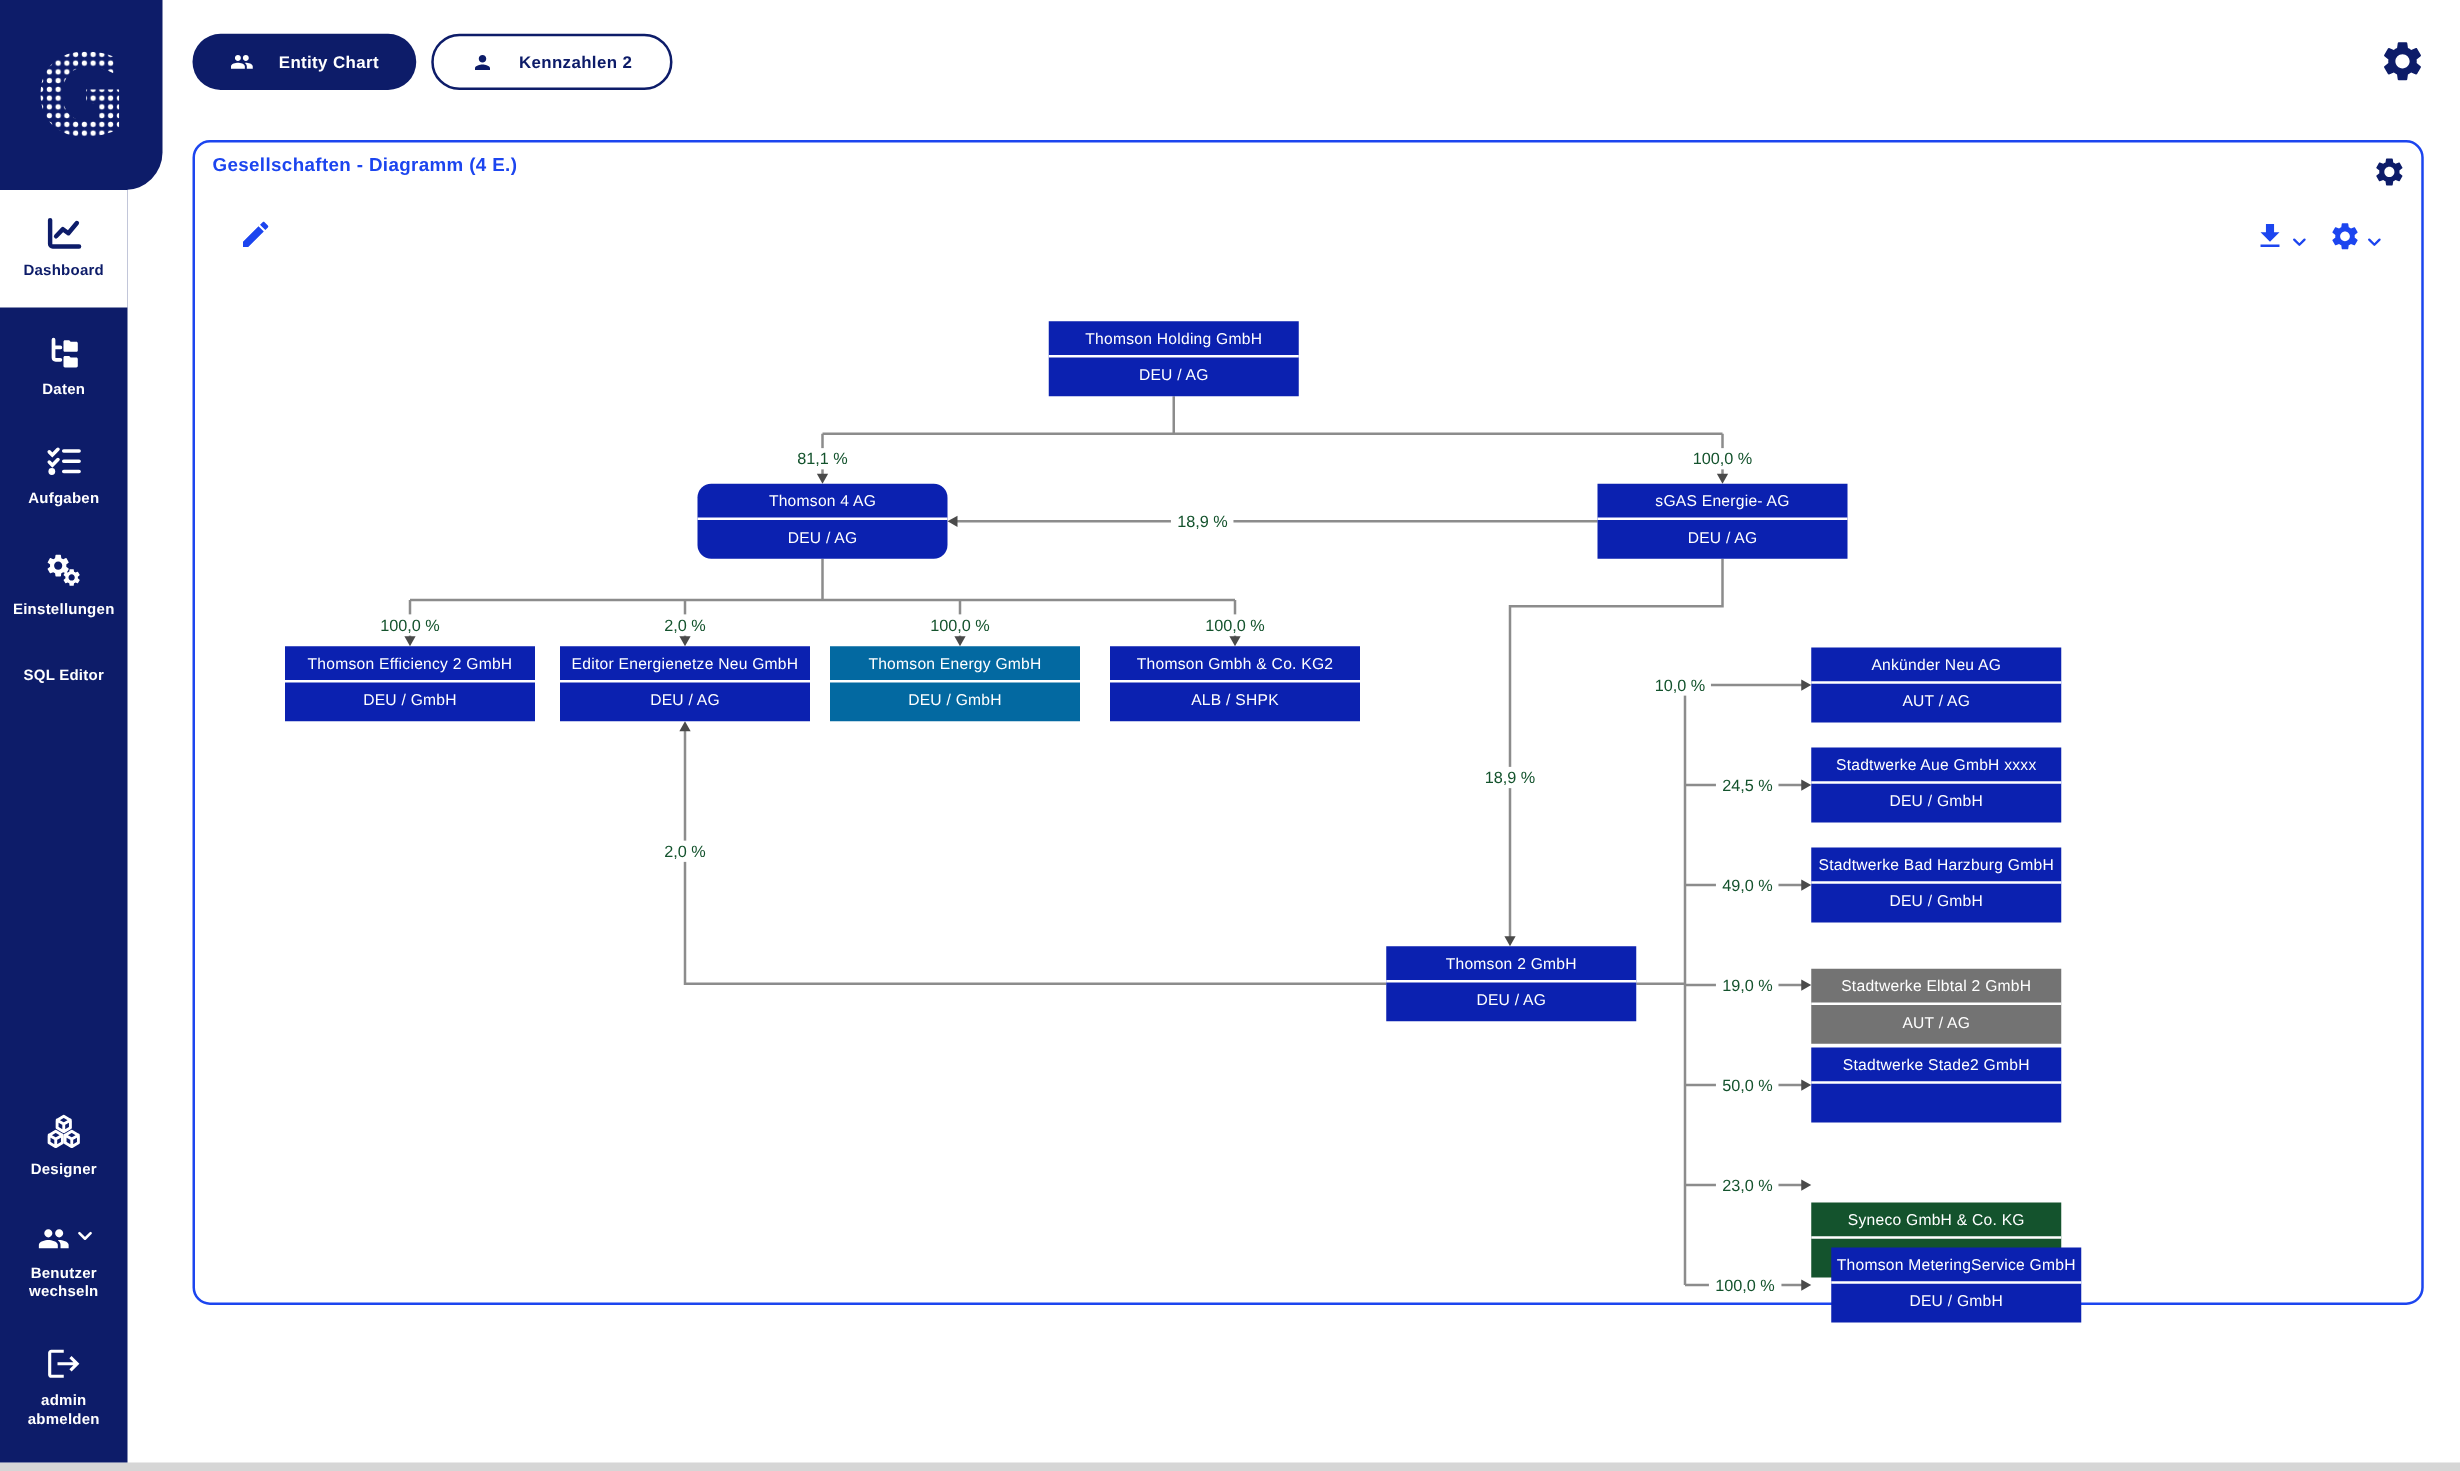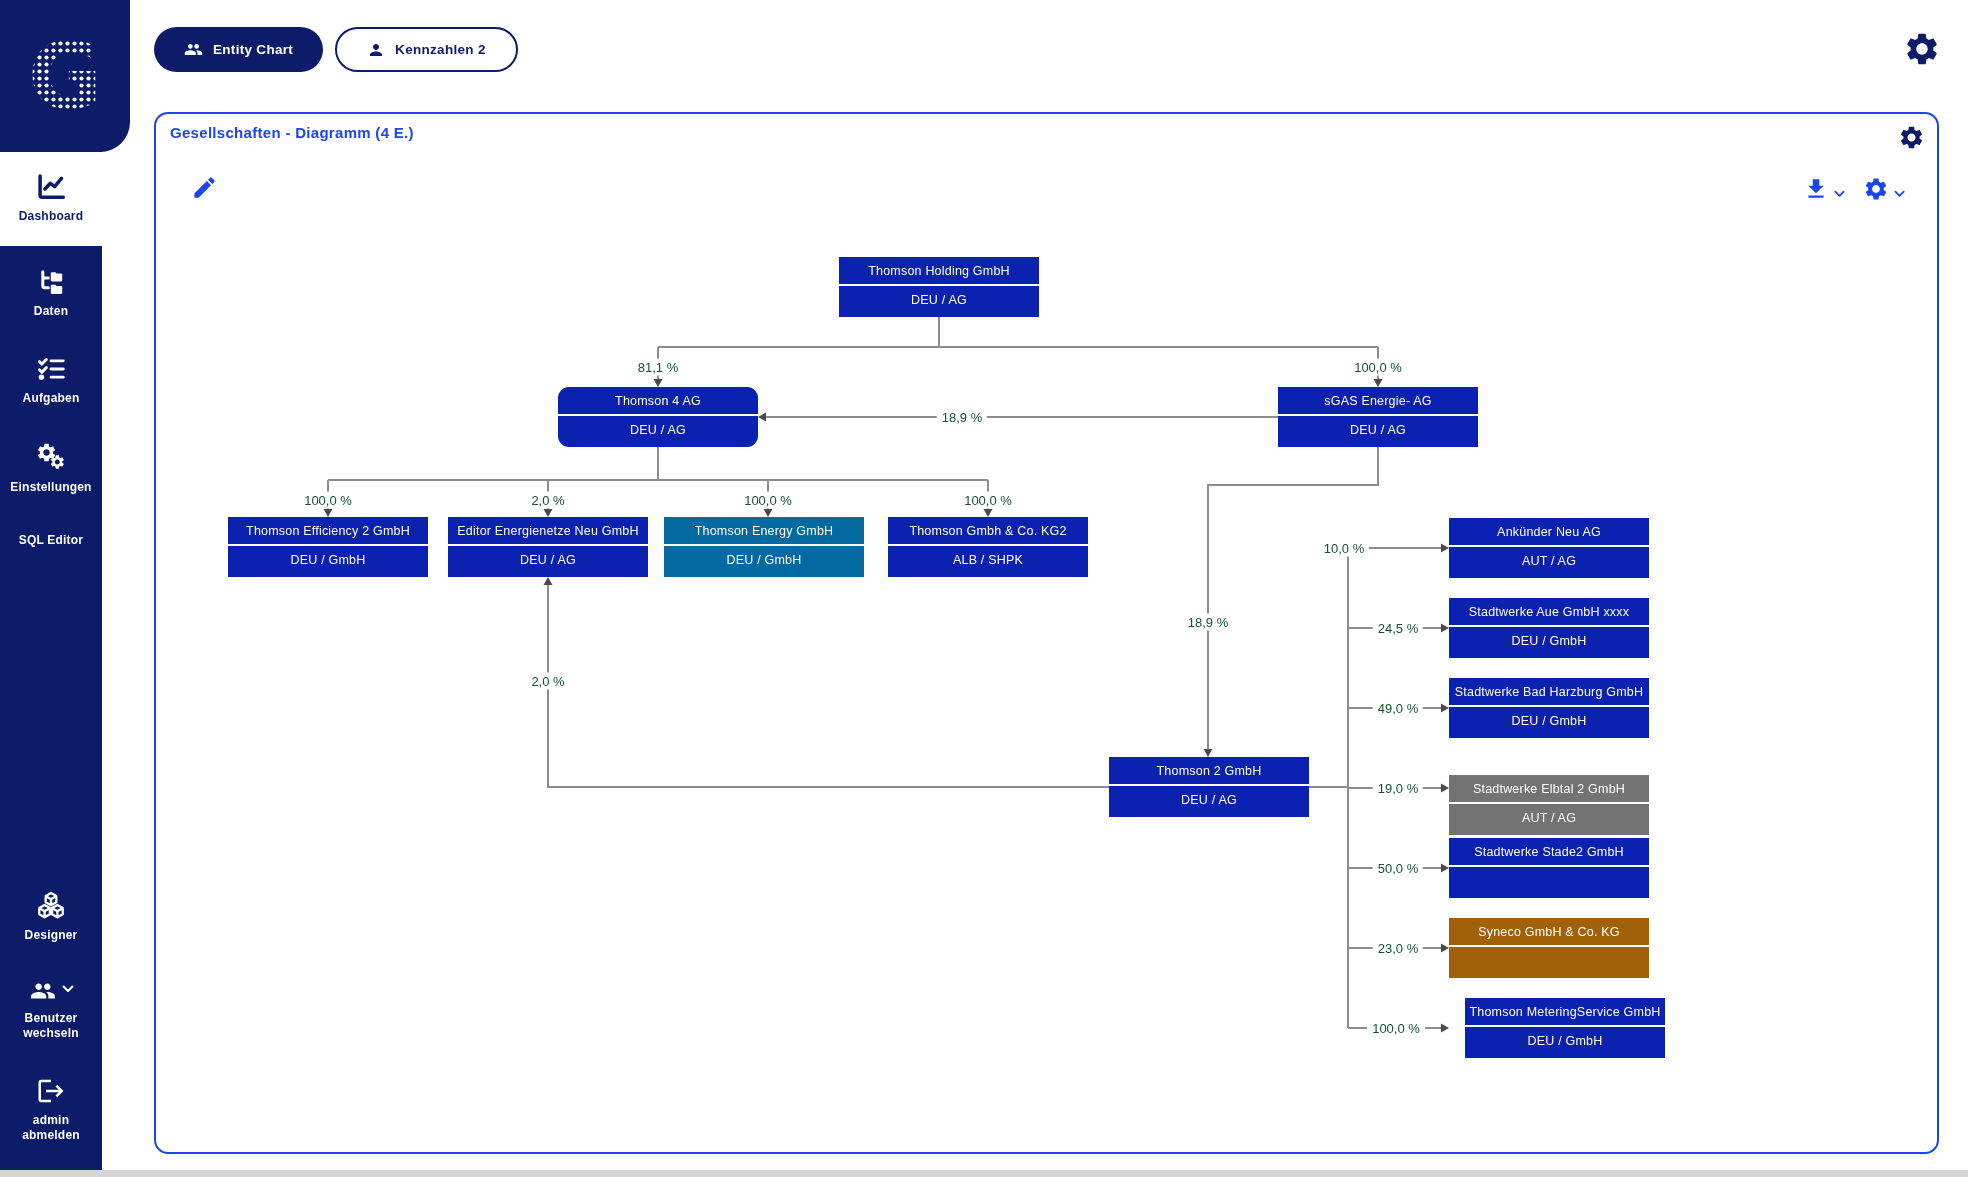--- a/index.html
+++ b/index.html
@@ -20,30 +20,30 @@
   .side-item .lbl { white-space:pre-line; line-height:1.25; }
   .side-item svg { display:block; }
   .side-item.active { background:#fff; color:#0d1c69; padding:20px 2px 22px; margin-bottom:8px; }
   .side-item.no-icon { padding:16px 2px; }
   .side-spacer { flex:1; }
   .side-bottom { margin-bottom:14px; }
   .icon-row { display:flex; align-items:center; gap:4px; }
 
   
   .topbar { position:absolute; left:154px; top:27px; display:flex; gap:12px; z-index:1; }
-  .tab { height:45px; border-radius:23px; display:flex; align-items:center; gap:10px;
+  .tab { height:45px; border-radius:23px; display:flex; align-items:center; gap:20px;
          padding:0 30px; font-weight:700; font-size:13.5px; letter-spacing:.3px;
          font-family:"Liberation Sans",sans-serif; cursor:pointer; border:none; background:none; }
   .tab.active { background:#0d1c69; color:#fff; }
   .tab.inactive { background:#fff; color:#0d1c69; border:2px solid #0d1c69; }
   .top-gear { position:absolute; right:27px; top:30px; width:38px; height:38px; border:none;
               background:none; color:#0d1c69; cursor:pointer; }
 
   
-  .card { position:absolute; left:154px; top:112px; width:1785px; height:1042px;
+  .card { position:absolute; left:154px; top:112px; width:1785px; height:932px;
           background:#fff; border:2px solid #1c45ef; border-radius:14px; }
   .card-title { position:absolute; left:14px; top:10px; color:#1c45ef; font-size:15px;
                 font-weight:700; letter-spacing:.3px; }
   .card-gear { position:absolute; right:12px; top:10px; width:28px; height:28px;
                color:#0d1c69; background:none; border:none; cursor:pointer; }
   .edit-btn { position:absolute; left:34px; top:60px; width:28px; height:28px;
               color:#1c45ef; background:none; border:none; cursor:pointer; }
   .toolbar-right { position:absolute; right:32px; top:62px; display:flex; gap:18px; }
   .tool-btn { display:flex; align-items:flex-end; gap:5px; color:#1c45ef; background:none;
               border:none; cursor:pointer; padding:0; }
@@ -296,21 +296,21 @@
           <div class="node-sub">DEU / GmbH</div>
         </div>
         <div class="node" style="left: 1293px; top: 661px; background: #737373;">
           <div class="node-title">Stadtwerke Elbtal 2 GmbH</div>
           <div class="node-sub">AUT / AG</div>
         </div>
         <div class="node" style="left: 1293px; top: 724px; background: rgb(11, 33, 176);">
           <div class="node-title">Stadtwerke Stade2 GmbH</div>
           <div class="node-sub"></div>
         </div>
-        <div class="node" style="left: 1293px; top: 804px; background: #a16207;">
+        <div class="node" style="left: 1293px; top: 848px; background: #14532d;">
           <div class="node-title">Syneco GmbH &amp; Co. KG</div>
           <div class="node-sub"></div>
         </div>
         <div class="node" style="left: 1293px; top: 884px; background: rgb(11, 33, 176); margin-left: 16px;">
           <div class="node-title">Thomson MeteringService GmbH</div>
           <div class="node-sub">DEU / GmbH</div>
         </div>
         <div class="pct" style="left: 502px; top: 253px;">81,1 %</div>
         <div class="pct" style="left: 1222px; top: 253px;">100,0 %</div>
         <div class="pct" style="left: 806px; top: 303px;">18,9 %</div>

